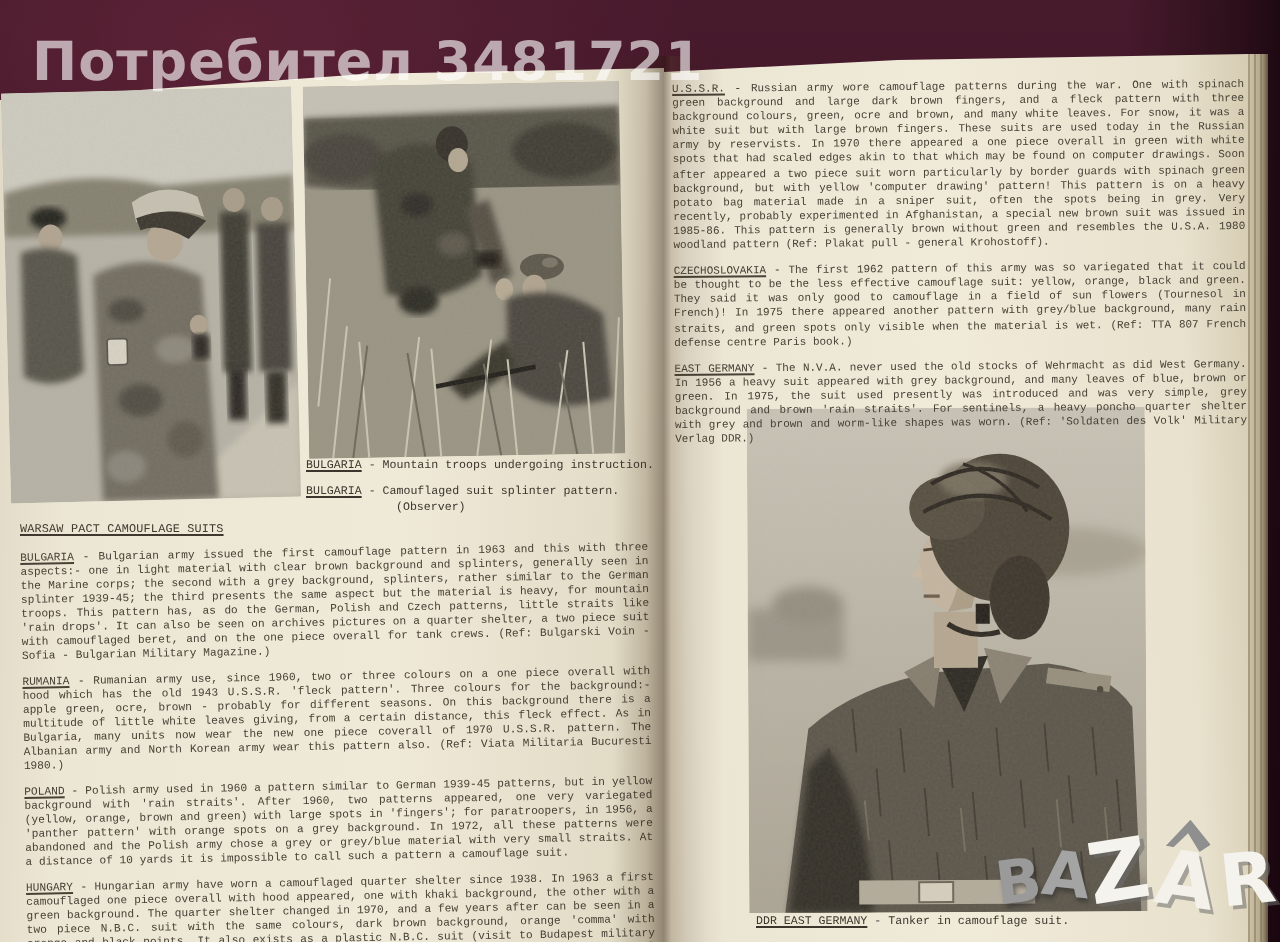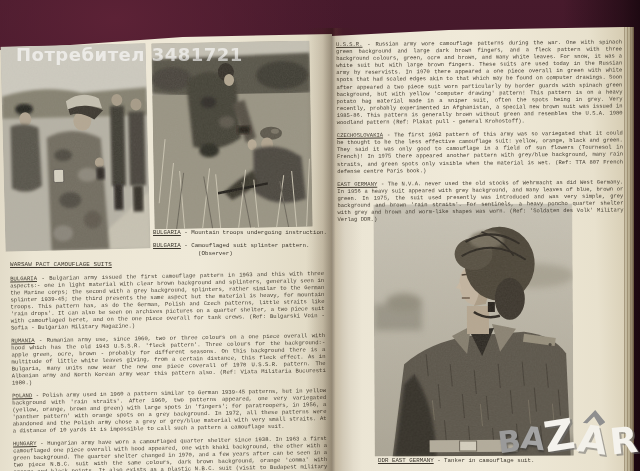--- a/index.html
+++ b/index.html
@@ -32,21 +32,21 @@
   .cap .lead,.para .lead,.heading{text-decoration:underline;text-underline-offset:1px;}
   .cap1{left:153px;top:229px;} .cap2{left:153px;top:242px;} .cap3{left:198px;top:250px;}
   .capR{left:378px;top:457px;}
   .heading{position:absolute;left:10px;top:261px;font-size:5.9px;letter-spacing:.1px;color:#3e382e;}
   .left-paras{position:absolute;left:10px;top:270px;width:314px;font-size:5.6px;line-height:7px;
     transform:rotate(-1deg);transform-origin:100% 0;}
   .right-paras{position:absolute;left:336px;top:41px;width:286px;font-size:5.5px;line-height:7.1px;
     transform:rotate(-.5deg);transform-origin:0 0;}
   .para{margin:0 0 6px 0;text-align:justify;}
   .watermark{position:absolute;left:16px;top:16px;font-family:"DejaVu Sans","Liberation Sans",sans-serif;
-    font-weight:bold;font-size:18px;letter-spacing:.5px;color:rgba(255,255,255,.62);white-space:nowrap;margin-top:28px;}
+    font-weight:bold;font-size:27px;letter-spacing:.5px;color:rgba(255,255,255,.62);white-space:nowrap;}
   .bazar{position:absolute;left:496px;top:412px;width:148px;height:58px;
     font-family:"DejaVu Sans","Liberation Sans",sans-serif;font-weight:bold;}
   .bazar span{position:absolute;line-height:1;}
   .bz0{left:2px;top:15px;font-size:30px;color:#9a9a9a;transform:rotate(-7deg);text-shadow:1px 2px 2px rgba(40,40,40,.5);}
   .bz1{left:25px;top:11px;font-size:31px;color:#a4a4a4;transform:rotate(6deg);text-shadow:1px 2px 2px rgba(40,40,40,.5);}
   .bz2{left:48px;top:3px;font-size:42px;color:#f5f3ed;transform:rotate(-9deg);text-shadow:2px 2px 0 rgba(110,110,110,.55);}
   .bz3{left:82px;top:9px;font-size:38px;color:#f3f1ea;transform:rotate(8deg);text-shadow:2px 2px 0 rgba(110,110,110,.55);}
   .bz4{left:114px;top:11px;font-size:36px;color:#f5f3ed;transform:rotate(-6deg);text-shadow:2px 2px 0 rgba(110,110,110,.55);}
   .bz-hat{position:absolute;left:88px;top:-2px;width:22px;height:15px;background:#8f8f8f;
     clip-path:polygon(0 100%,45% 0,100% 70%,78% 100%,45% 45%,18% 100%);transform:rotate(10deg);}

